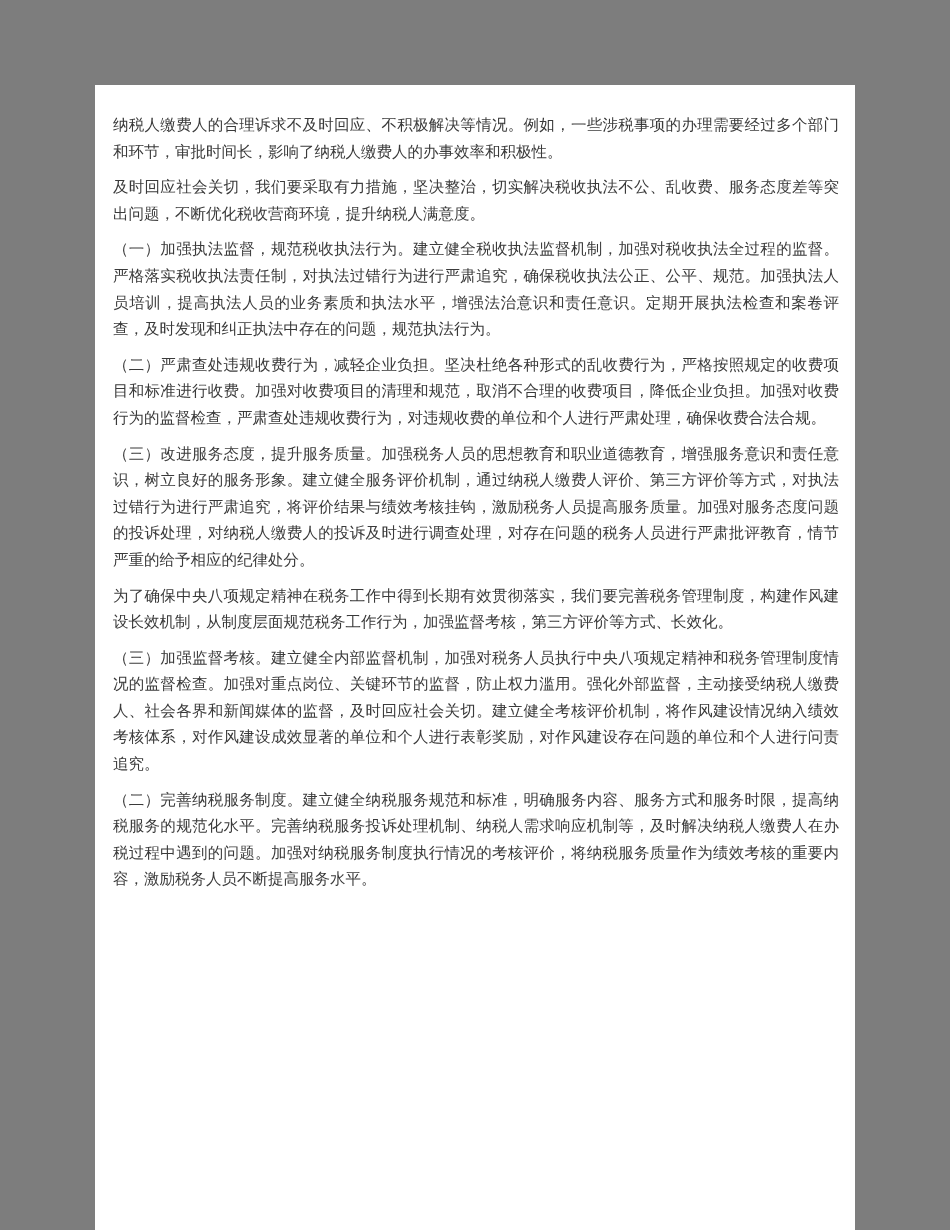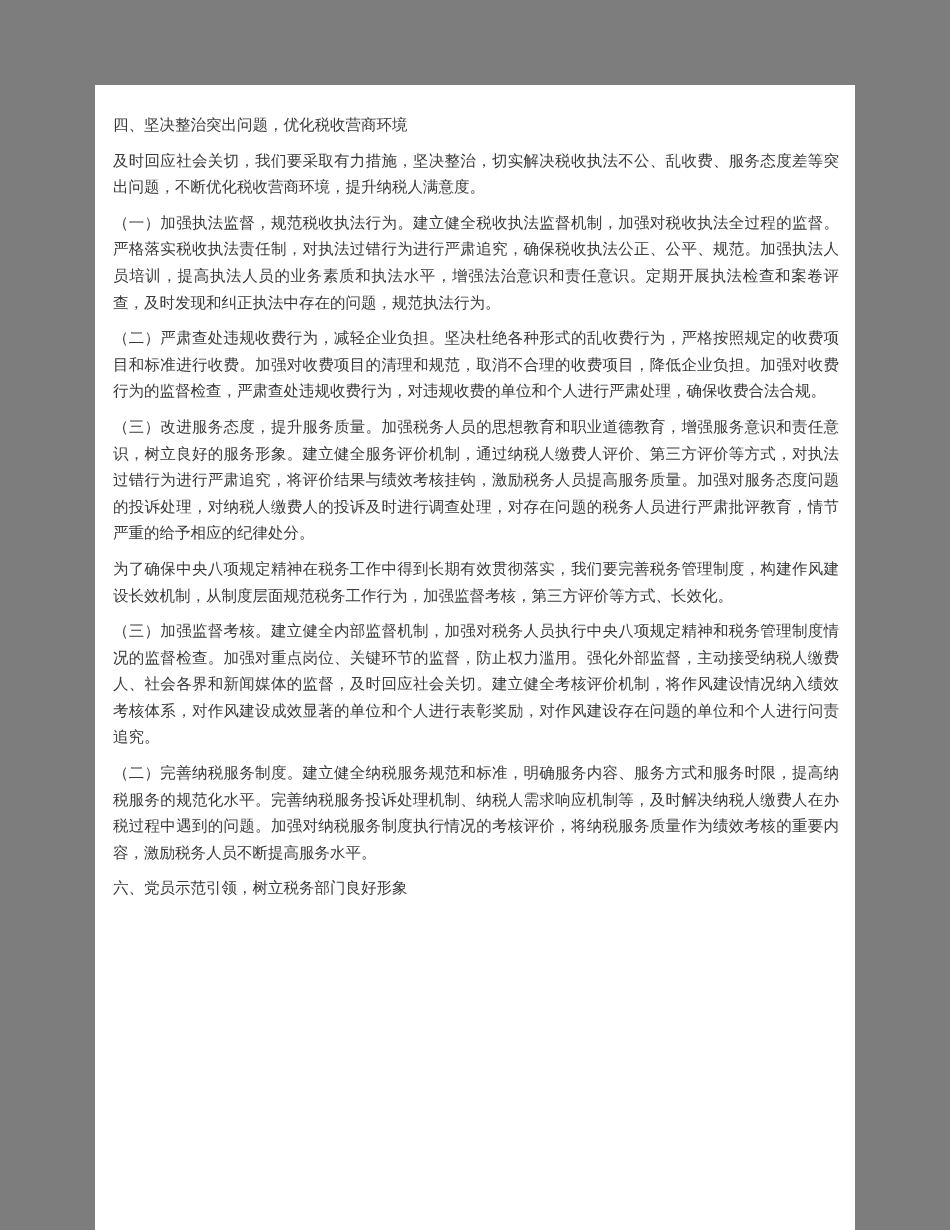--- a/index.html
+++ b/index.html
@@ -38,23 +38,22 @@
   }
   .doc-content p.heading {
     font-weight: normal; 
   }
 </style>
 </head>
 <body style="background: rgb(125, 125, 125);">
 
 <div class="page" style="background: rgb(255, 255, 255);">
   <div class="doc-content" id="doc-content" style="color: rgb(58, 58, 58);">
-      <p class="heading">四、坚决整治突出问题，优化税收营商环境</p>
+      <p class="paragraph">纳税人缴费人的合理诉求不及时回应、不积极解决等情况。例如，一些涉税事项的办理需要经过多个部门和环节，审批时间长，影响了纳税人缴费人的办事效率和积极性。</p>
       <p class="paragraph">及时回应社会关切，我们要采取有力措施，坚决整治，切实解决税收执法不公、乱收费、服务态度差等突出问题，不断优化税收营商环境，提升纳税人满意度。</p>
       <p class="paragraph">（一）加强执法监督，规范税收执法行为。建立健全税收执法监督机制，加强对税收执法全过程的监督。严格落实税收执法责任制，对执法过错行为进行严肃追究，确保税收执法公正、公平、规范。加强执法人员培训，提高执法人员的业务素质和执法水平，增强法治意识和责任意识。定期开展执法检查和案卷评查，及时发现和纠正执法中存在的问题，规范执法行为。</p>
       <p class="paragraph">（二）严肃查处违规收费行为，减轻企业负担。坚决杜绝各种形式的乱收费行为，严格按照规定的收费项目和标准进行收费。加强对收费项目的清理和规范，取消不合理的收费项目，降低企业负担。加强对收费行为的监督检查，严肃查处违规收费行为，对违规收费的单位和个人进行严肃处理，确保收费合法合规。</p>
       <p class="paragraph">（三）改进服务态度，提升服务质量。加强税务人员的思想教育和职业道德教育，增强服务意识和责任意识，树立良好的服务形象。建立健全服务评价机制，通过纳税人缴费人评价、第三方评价等方式，对执法过错行为进行严肃追究，将评价结果与绩效考核挂钩，激励税务人员提高服务质量。加强对服务态度问题的投诉处理，对纳税人缴费人的投诉及时进行调查处理，对存在问题的税务人员进行严肃批评教育，情节严重的给予相应的纪律处分。</p>
       <p class="paragraph">为了确保中央八项规定精神在税务工作中得到长期有效贯彻落实，我们要完善税务管理制度，构建作风建设长效机制，从制度层面规范税务工作行为，加强监督考核，第三方评价等方式、长效化。</p>
       <p class="paragraph">（三）加强监督考核。建立健全内部监督机制，加强对税务人员执行中央八项规定精神和税务管理制度情况的监督检查。加强对重点岗位、关键环节的监督，防止权力滥用。强化外部监督，主动接受纳税人缴费人、社会各界和新闻媒体的监督，及时回应社会关切。建立健全考核评价机制，将作风建设情况纳入绩效考核体系，对作风建设成效显著的单位和个人进行表彰奖励，对作风建设存在问题的单位和个人进行问责追究。</p>
       <p class="paragraph">（二）完善纳税服务制度。建立健全纳税服务规范和标准，明确服务内容、服务方式和服务时限，提高纳税服务的规范化水平。完善纳税服务投诉处理机制、纳税人需求响应机制等，及时解决纳税人缴费人在办税过程中遇到的问题。加强对纳税服务制度执行情况的考核评价，将纳税服务质量作为绩效考核的重要内容，激励税务人员不断提高服务水平。</p>
-      <p class="heading">六、党员示范引领，树立税务部门良好形象</p>
     </div>
 </div>
 
 </body></html>

